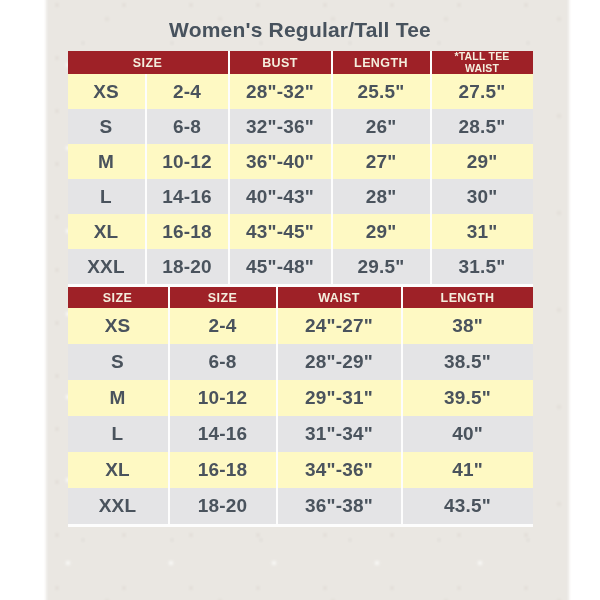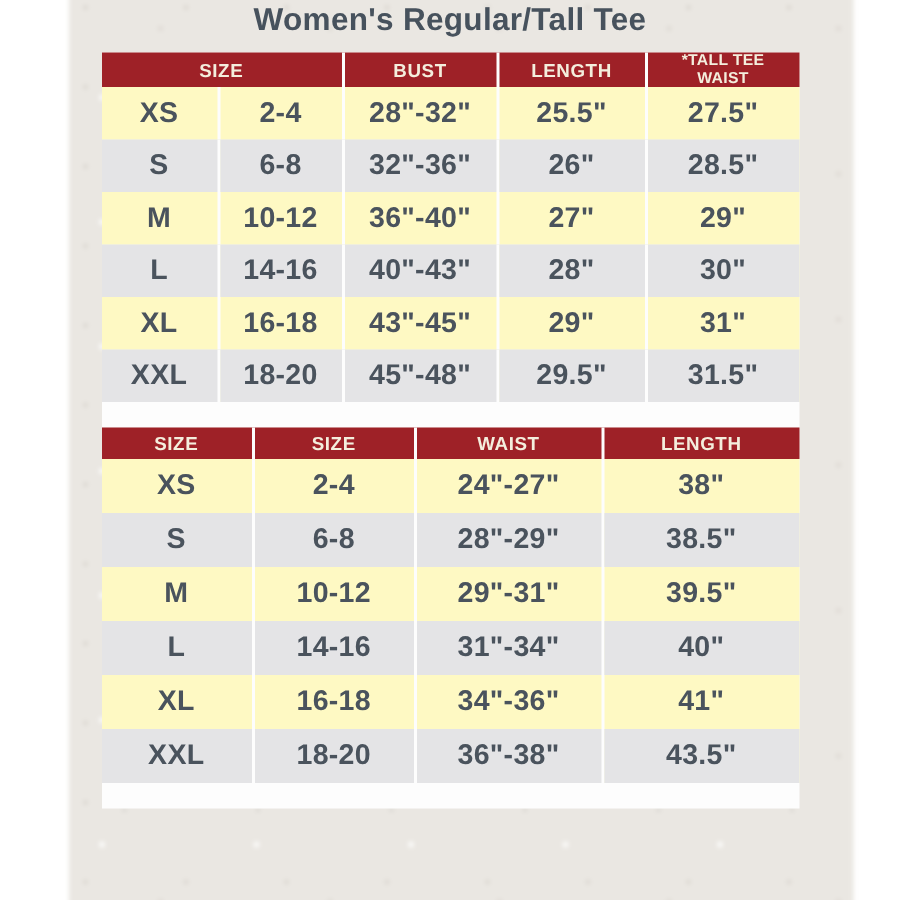--- a/index.html
+++ b/index.html
@@ -18,23 +18,23 @@
       radial-gradient(circle at 22px 73px, rgba(255,255,255,0.9) 1.4px, transparent 2.4px),
       radial-gradient(circle at 80px 90px, rgba(140,135,128,0.14) 1px, transparent 1.8px);
     background-size:67px 53px, 89px 71px, 113px 97px, 103px 83px, 131px 109px;
     filter:blur(1.5px);
   }
   .content{position:relative;width:465px;margin:0 auto;}
   .chart-title{
     margin:0;text-align:center;color:#47525d;
     font-size:21px;line-height:28px;font-weight:bold;letter-spacing:0.2px;
   }
-  .title-tee{padding-top:0;margin-bottom:7px;}
+  .title-tee{padding-top:16px;margin-bottom:7px;}
   .title-pants{margin-top:30px;margin-bottom:5px;line-height:26px;}
-  .tbl{background:#fdfdfd;padding-bottom:17px;}
+  .tbl{background:#fdfdfd;padding-bottom:3px;}
   .thead{display:flex;background:#9e2127;}
   .t1 .thead{height:23px;}
   .t2 .thead{height:21px;}
   .th{
     box-sizing:border-box;display:flex;align-items:center;justify-content:center;
     color:#f4eedd;font-weight:bold;font-size:12.5px;letter-spacing:0.4px;
     border-right:2px solid #fdfdfd;text-align:center;
   }
   .th.small{font-size:10.5px;line-height:1.12;letter-spacing:0.2px;white-space:pre-line;}
   .th.last,.cell.last{border-right:none;}

